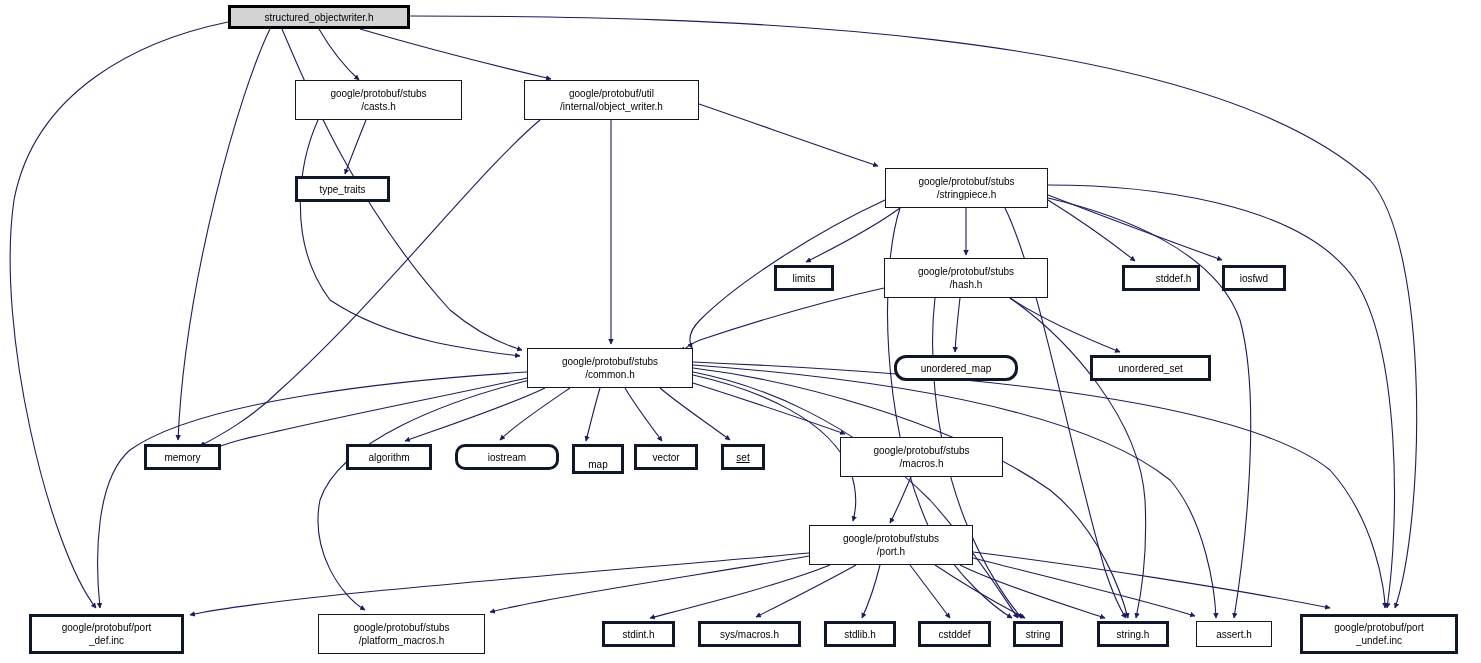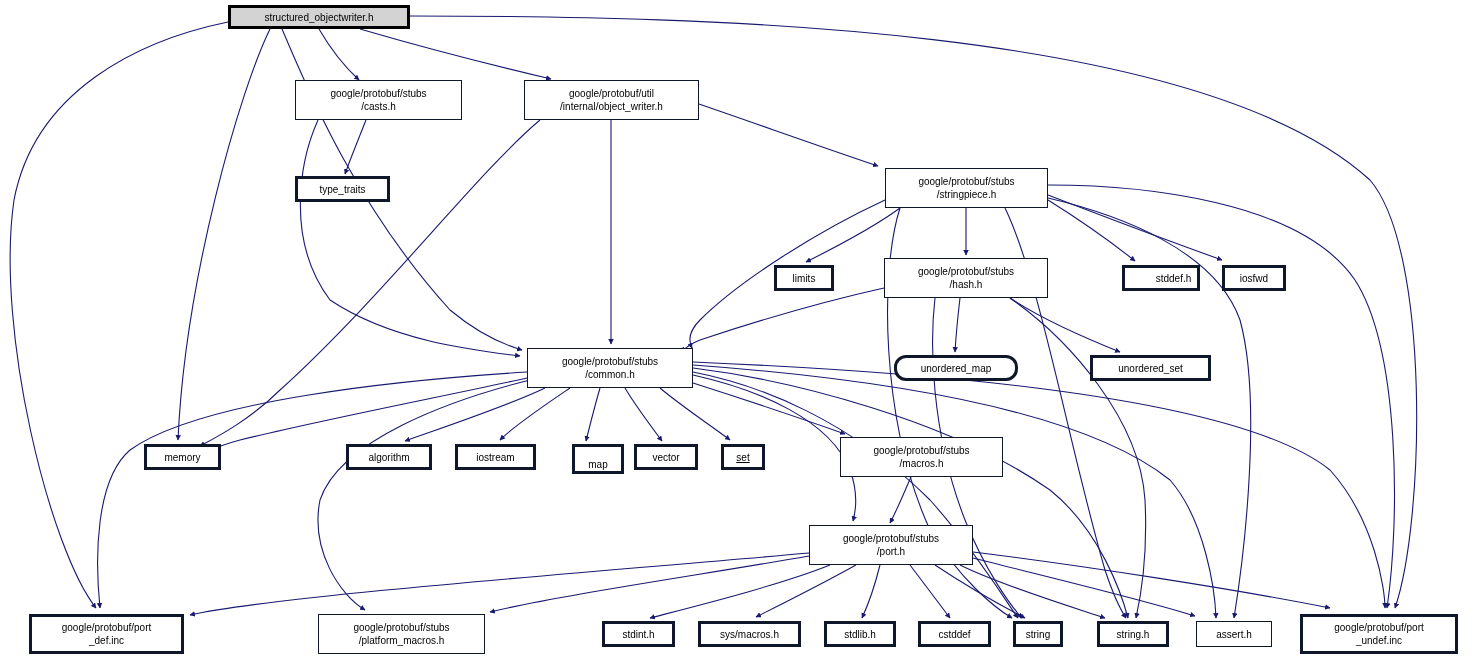--- a/index.html
+++ b/index.html
@@ -123,21 +123,21 @@
       <div class="node thick" style="left: 885px; top: 168px; width: 163px; height: 40px;"><span>google/protobuf/stubs</span><span>/stringpiece.h</span></div>
       <div class="node" style="left: 750px; top: 265px; width: 60px; height: 26px; margin-left: 24px;"><span>limits</span></div>
       <div class="node thick" style="left: 884px; top: 258px; width: 164px; height: 40px;"><span>google/protobuf/stubs</span><span>/hash.h</span></div>
       <div class="node" style="left: 1122px; top: 265px; width: 78px; height: 26px; padding-left: 25px;"><span>stddef.h</span></div>
       <div class="node" style="left: 1222px; top: 265px; width: 64px; height: 26px;"><span>iosfwd</span></div>
       <div class="node" style="left: 894px; top: 355px; width: 124px; height: 26px; border-radius: 12px;"><span>unordered_map</span></div>
       <div class="node" style="left: 1090px; top: 355px; width: 121px; height: 26px;"><span>unordered_set</span></div>
       <div class="node thick" style="left: 527px; top: 348px; width: 166px; height: 40px;"><span>google/protobuf/stubs</span><span>/common.h</span></div>
       <div class="node" style="left: 144px; top: 444px; width: 77px; height: 26px;"><span>memory</span></div>
       <div class="node" style="left: 346px; top: 444px; width: 86px; height: 26px;"><span>algorithm</span></div>
-      <div class="node" style="left: 455px; top: 444px; width: 81px; height: 26px;"><span>iostream</span></div>
+      <div class="node" style="left: 455px; top: 444px; width: 104px; height: 26px; border-radius: 10px;"><span>iostream</span></div>
       <div class="node" style="left: 572px; top: 444px; width: 52px; height: 30px; justify-content: flex-end;"><span>map</span></div>
       <div class="node" style="left: 634px; top: 444px; width: 64px; height: 26px;"><span>vector</span></div>
       <div class="node" style="left: 721px; top: 444px; width: 44px; height: 26px; text-decoration: underline;"><span>set</span></div>
       <div class="node thick" style="left: 840px; top: 437px; width: 163px; height: 40px;"><span>google/protobuf/stubs</span><span>/macros.h</span></div>
       <div class="node thick" style="left: 809px; top: 525px; width: 164px; height: 40px;"><span>google/protobuf/stubs</span><span>/port.h</span></div>
       <div class="node" style="left: 29px; top: 614px; width: 155px; height: 40px;"><span>google/protobuf/port</span><span>_def.inc</span></div>
       <div class="node thick" style="left: 318px; top: 614px; width: 167px; height: 40px;"><span>google/protobuf/stubs</span><span>/platform_macros.h</span></div>
       <div class="node" style="left: 602px; top: 621px; width: 73px; height: 26px;"><span>stdint.h</span></div>
       <div class="node" style="left: 698px; top: 621px; width: 103px; height: 26px;"><span>sys/macros.h</span></div>
       <div class="node" style="left: 824px; top: 621px; width: 72px; height: 26px;"><span>stdlib.h</span></div>

